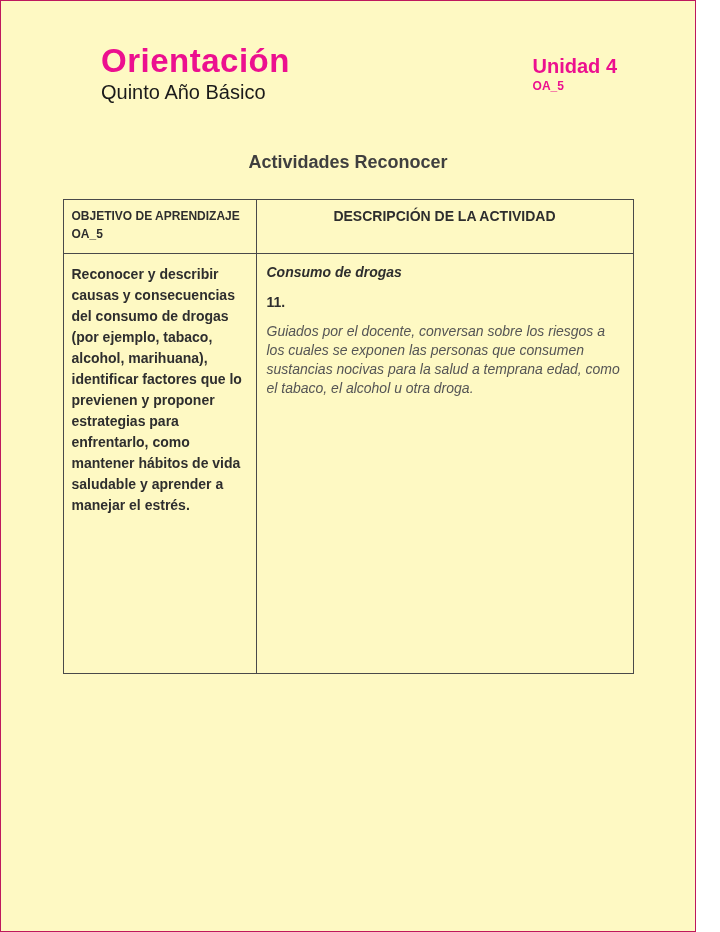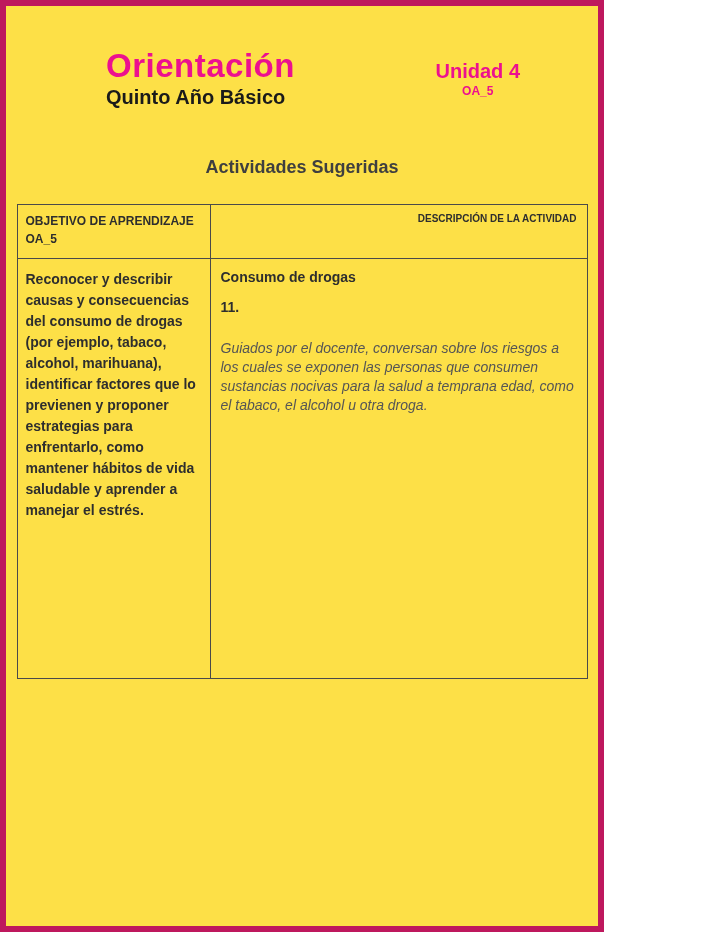--- a/index.html
+++ b/index.html
@@ -3,49 +3,49 @@
 <meta charset="utf-8">
 <style>
   html, body {
     margin: 0;
     padding: 0;
     background: #ffffff;
     font-family: "Liberation Sans", sans-serif;
   }
   .page {
     position: relative;
-    width: 604px;
+    width: 696px;
     height: 932px;
     box-sizing: border-box;
-    background: #fde047;
-    border: 6px solid #be185d;
+    background: #fef9c3;
+    border: 1px solid #be185d;
     overflow: hidden;
   }
   .header {
     display: flex;
     justify-content: space-between;
     align-items: flex-start;
     padding: 42px 78px 0 100px;
   }
   .header-left { text-align: left; }
   .doc-title {
     font-size: 33px;
     font-weight: bold;
     color: #ec108f;
     line-height: 1.1;
     letter-spacing: 0.5px;
   }
   .doc-subtitle {
     font-size: 20px;
-    font-weight: bold;
+    font-weight: normal;
     color: #1a1a1a;
     margin-top: 2px;
   }
   .header-right {
-    text-align: center;
+    text-align: left;
     padding-top: 10px;
   }
   .unit-label {
     font-size: 20px;
     font-weight: bold;
     color: #ec108f;
     line-height: 1.3;
   }
   .oa-label {
     font-size: 12px;
@@ -76,22 +76,22 @@
   col.col-desc { width: 377px; }
   th.obj-header {
     text-align: left;
     font-size: 12px;
     font-weight: bold;
     color: #2e2e2e;
     padding: 8px 10px 10px 8px;
     line-height: 1.45;
   }
   th.desc-header {
-    text-align: right;
-    font-size: 10px;
+    text-align: center;
+    font-size: 14px;
     font-weight: bold;
     color: #2e2e2e;
     padding: 8px 10px 10px 10px;
     vertical-align: top;
   }
   td.obj-cell {
     padding: 10px 10px 0 8px;
     height: 420px;
   }
   .objective-text {
@@ -101,26 +101,27 @@
     line-height: 1.5;
   }
   td.desc-cell {
     padding: 10px 12px 10px 10px;
   }
   .activity-heading {
     font-size: 14px;
     font-weight: bold;
     color: #2e2e2e;
     margin-bottom: 14px;
+    font-style: italic;
   }
   .activity-number {
     font-size: 14px;
     font-weight: bold;
     color: #2e2e2e;
-    margin-bottom: 24px;
+    margin-bottom: 12px;
   }
   .activity-body {
     font-size: 14px;
     font-weight: normal;
     color: #555555;
     line-height: 1.35;
     font-style: italic;
   }
 </style>
 </head>
@@ -132,21 +133,21 @@
     <div class="header-left">
       <div class="doc-title">Orientación</div>
       <div class="doc-subtitle">Quinto Año Básico</div>
     </div>
     <div class="header-right">
       <div class="unit-label">Unidad 4</div>
       <div class="oa-label">OA_5</div>
     </div>
   </div>
 
-  <div class="section-title">Actividades Sugeridas</div>
+  <div class="section-title">Actividades Reconocer</div>
 
   <table class="activities">
     <colgroup>
       <col class="col-obj">
       <col class="col-desc">
     </colgroup>
     <thead>
       <tr>
         <th class="obj-header">OBJETIVO DE APRENDIZAJE OA_5</th>
         <th class="desc-header">DESCRIPCIÓN DE LA ACTIVIDAD</th>

